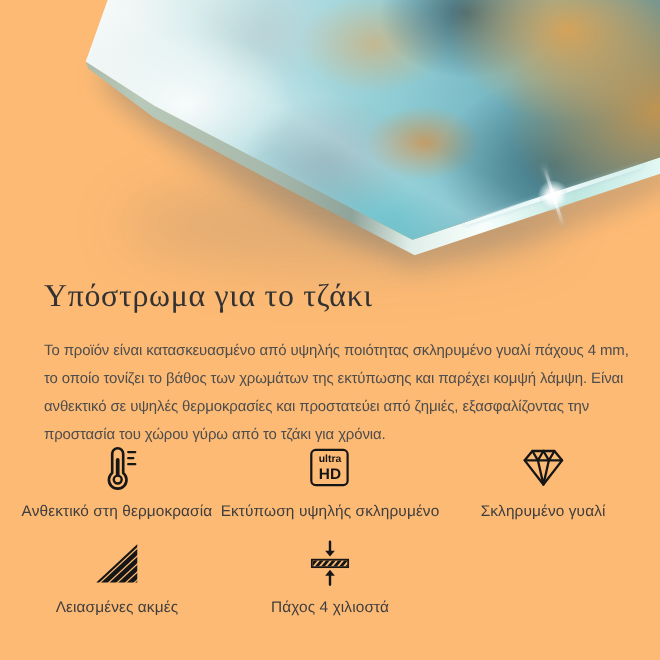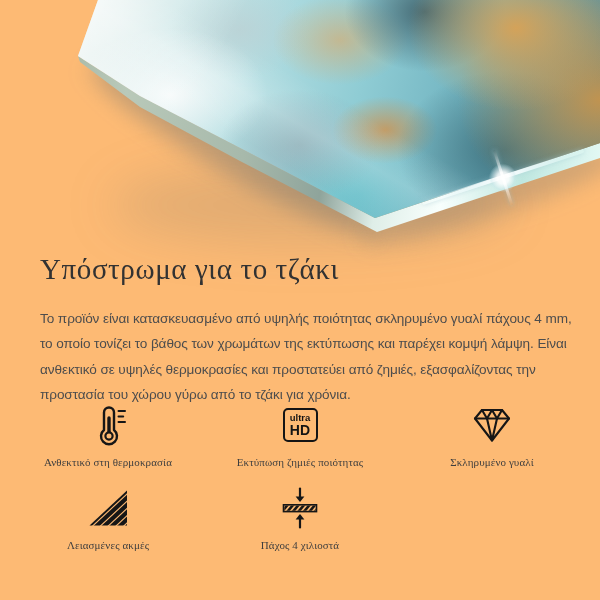--- a/index.html
+++ b/index.html
@@ -56,22 +56,22 @@
   .title span{display:block;}
   .body-copy{position:absolute;left:40px;top:306px;color:#4d4d4d;
              font-size:13.6px;line-height:25.4px;letter-spacing:-0.1px;}
   .body-line{white-space:nowrap;}
 
   
   .features{position:absolute;left:12px;top:402px;width:576px;display:grid;
             grid-template-columns:repeat(3,1fr);row-gap:17px;}
   .feature{display:flex;flex-direction:column;align-items:center;}
   .icon-wrap{height:46px;display:flex;align-items:center;justify-content:center;}
-  .feature-label{margin-top:8px;font-size:11px;color:#3e3e3e;letter-spacing:0.1px;
-                 white-space:nowrap;font-family:Liberation Serif, serif;}
+  .feature-label{margin-top:8px;font-size:14px;color:#3e3e3e;letter-spacing:0.1px;
+                 white-space:nowrap;}
   .uhd-box{width:31px;height:30px;border:2.8px solid #141414;border-radius:5px;
            display:flex;flex-direction:column;align-items:center;justify-content:center;
            color:#141414;}
   .uhd-top{font-size:9.5px;font-weight:700;line-height:1;}
   .uhd-bottom{font-size:14px;font-weight:800;line-height:1;margin-top:1px;letter-spacing:0.2px;}
   svg{display:block;}
 </style>
 </head>
 <body>
 
@@ -118,21 +118,21 @@
       <div class="feature-label">Ανθεκτικό στη θερμοκρασία</div>
     </div>
 
     <div class="feature">
       <div class="icon-wrap">
         <div class="uhd-box">
           <span class="uhd-top">ultra</span>
           <span class="uhd-bottom">HD</span>
         </div>
       </div>
-      <div class="feature-label">Εκτύπωση ζημιές ποιότητας</div>
+      <div class="feature-label">Εκτύπωση υψηλής σκληρυμένο</div>
     </div>
 
 
     <div class="feature">
       <div class="icon-wrap">
         <svg width="44" height="44" viewBox="0 0 44 44" fill="none" stroke="#161616" stroke-width="2.1" stroke-linecap="round" stroke-linejoin="round">
           <path d="M12,7 H32 L39,15.5 L22,37.5 L5,15.5 Z"></path>
           <path d="M5,15.5 H39"></path>
           <path d="M12,7 L17,15.5 L22,37.5 L27,15.5 L32,7"></path>
           <path d="M22,7 L17,15.5 M22,7 L27,15.5"></path>

